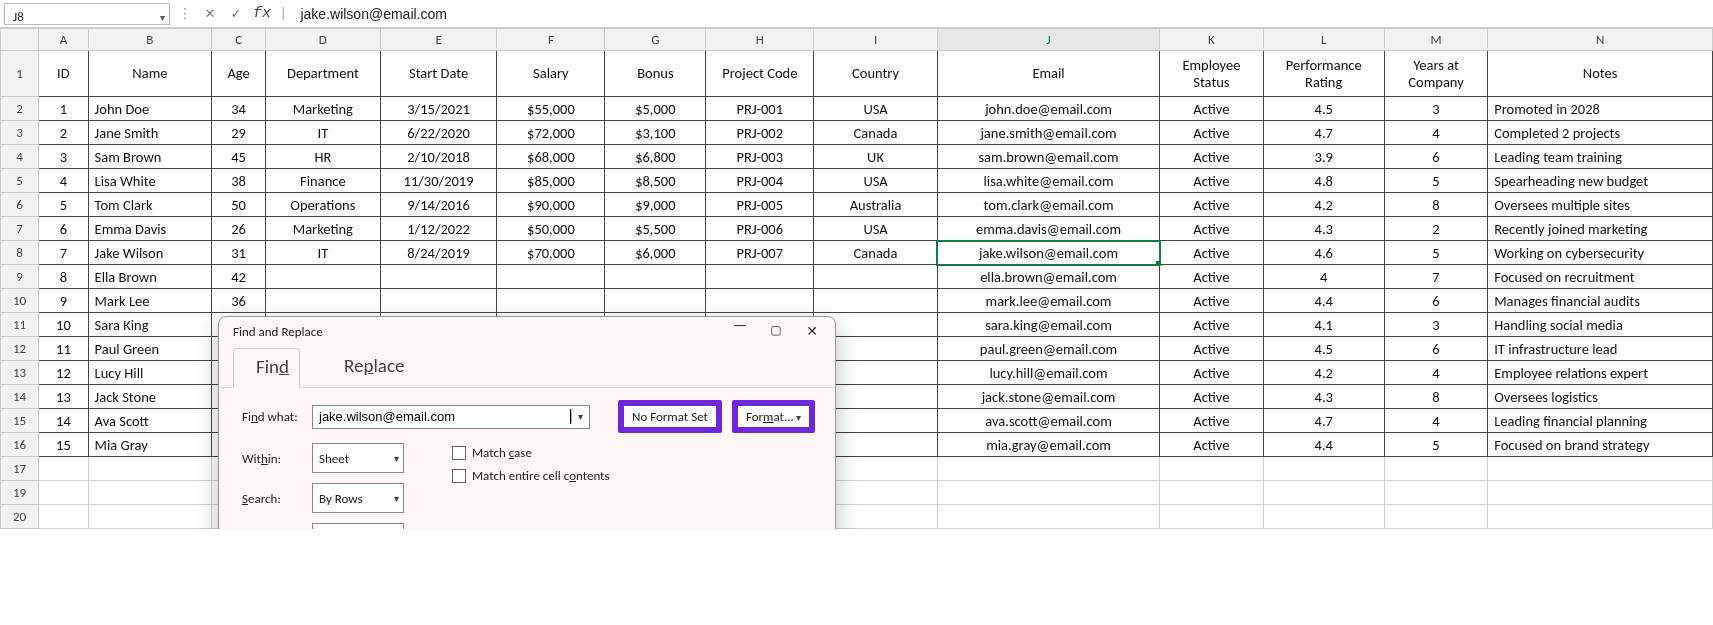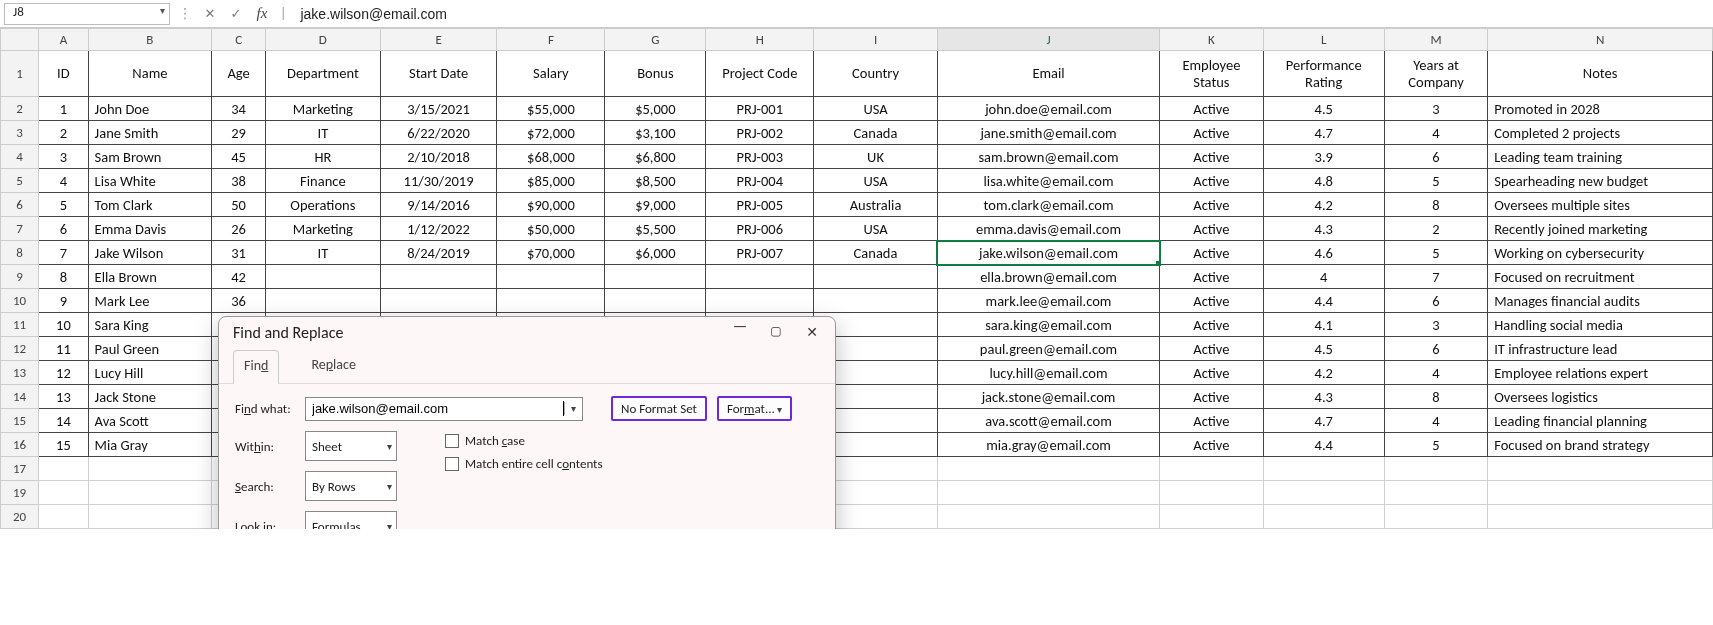--- a/index.html
+++ b/index.html
@@ -20,29 +20,29 @@
     background: #fff;
     padding-left: 4px;
     gap: 6px;
   }
   .name-box {
     width: 166px;
     height: 22px;
     border: 1px solid #bbb;
     background: #fff;
     display: flex;
-    align-items: flex-start;
+    align-items: flex-end;
     justify-content: space-between;
     padding: 0 4px 0 8px;
     font-size: 13px;
   }
   .name-box .chev { font-size: 10px; color: #555;}
   .fb-sep { color:#999; padding:0 2px;}
   .fb-icon { width:20px; text-align:center; color:#777; font-size:13px;}
-  .fb-icon.fx { font-style: italic; font-family: Liberation Serif, serif; font-size:15px; color:#444;}
+  .fb-icon.fx { font-style: italic; font-family: Liberation Mono, monospace; font-size:15px; color:#444;}
   .fb-input {
     flex:1;
     border:none;
     outline:none;
     font-size:14px;
     padding-left:6px;
     color:#222;
   }
   
   .sheet-wrap { position: relative; }
@@ -122,67 +122,67 @@
     font-size: 13px;
     color: #222;
     z-index: 50;
   }
   .dlg-title {
     display:flex;
     align-items:center;
     justify-content:space-between;
     padding: 6px 10px 4px 14px;
   }
-  .dlg-title .t { font-size: 16px; }
+  .dlg-title .t { font-size: 13px; }
   .dlg-winbtns { display:flex; gap:18px; padding-right:4px;}
   .dlg-winbtns span { width:18px; text-align:center; color:#333; font-size:13px;}
   .dlg-winbtns .min { font-size:16px; line-height:10px; position:relative; top:-3px;}
   .dlg-winbtns .max { font-size:12px;}
   .dlg-winbtns .close { font-size:14px;}
   .dlg-tabs {
     display:flex;
     padding: 4px 14px 0 14px;
     gap: 22px;
     border-bottom: 1px solid #ddd;
   }
   .dlg-tab {
-    padding: 6px 10px 8px 10px;
-    font-size:14px;
+    padding: 6px 10px 8px 22px;
+    font-size:19px;
     color:#444;
     border-bottom: 2px solid transparent;
     text-align: center;
   }
   .dlg-tab.active {
     border:1px solid #ccc;
     border-bottom:1px solid #fdf7f7;
     border-radius:4px 4px 0 0;
     background:#fdf7f7;
     margin-bottom:-1px;
   }
   .dlg-tab .ul { text-decoration: underline; }
-  .dlg-body { padding: 12px 16px 8px 16px; }
+  .dlg-body { padding: 12px 16px 8px 23px; }
   .dlg-row { display:flex; align-items:center; gap:10px; margin-bottom:10px;}
   .dlg-label { width: 60px; }
   .dlg-label .ul, .chk-lbl .ul { text-decoration: underline; }
   .dlg-input-wrap {
     display:flex; align-items:center;
     border:1px solid #888;
     background:#fff;
     height:24px;
     width: 278px;
   }
   .dlg-input-wrap input { border:none; outline:none; flex:1; padding:0 6px; font-size:13px; background:transparent;}
   .dlg-input-wrap .dd { width:18px; text-align:center; border-left:1px solid #aaa; font-size:10px; color:#444;}
   .caret {
     display:inline-block; width:1px; height:15px; background:#000; vertical-align:middle;
     animation: blink 1s step-end infinite;
   }
   @keyframes blink { 50% { opacity:0; } }
   .btn {
-    border:2px solid #6d28d9;
+    border:6px solid #6d28d9;
     background:#fdfdfd;
     padding: 3px 12px;
     font-size:13px;
     border-radius:2px;
     min-width:70px;
     text-align:center;
   }
   .btn.small { min-width:auto; padding:3px 8px;}
   .btn.dd::after { content:" \25BE"; font-size:10px; color:#444;}
   .dlg-select {

